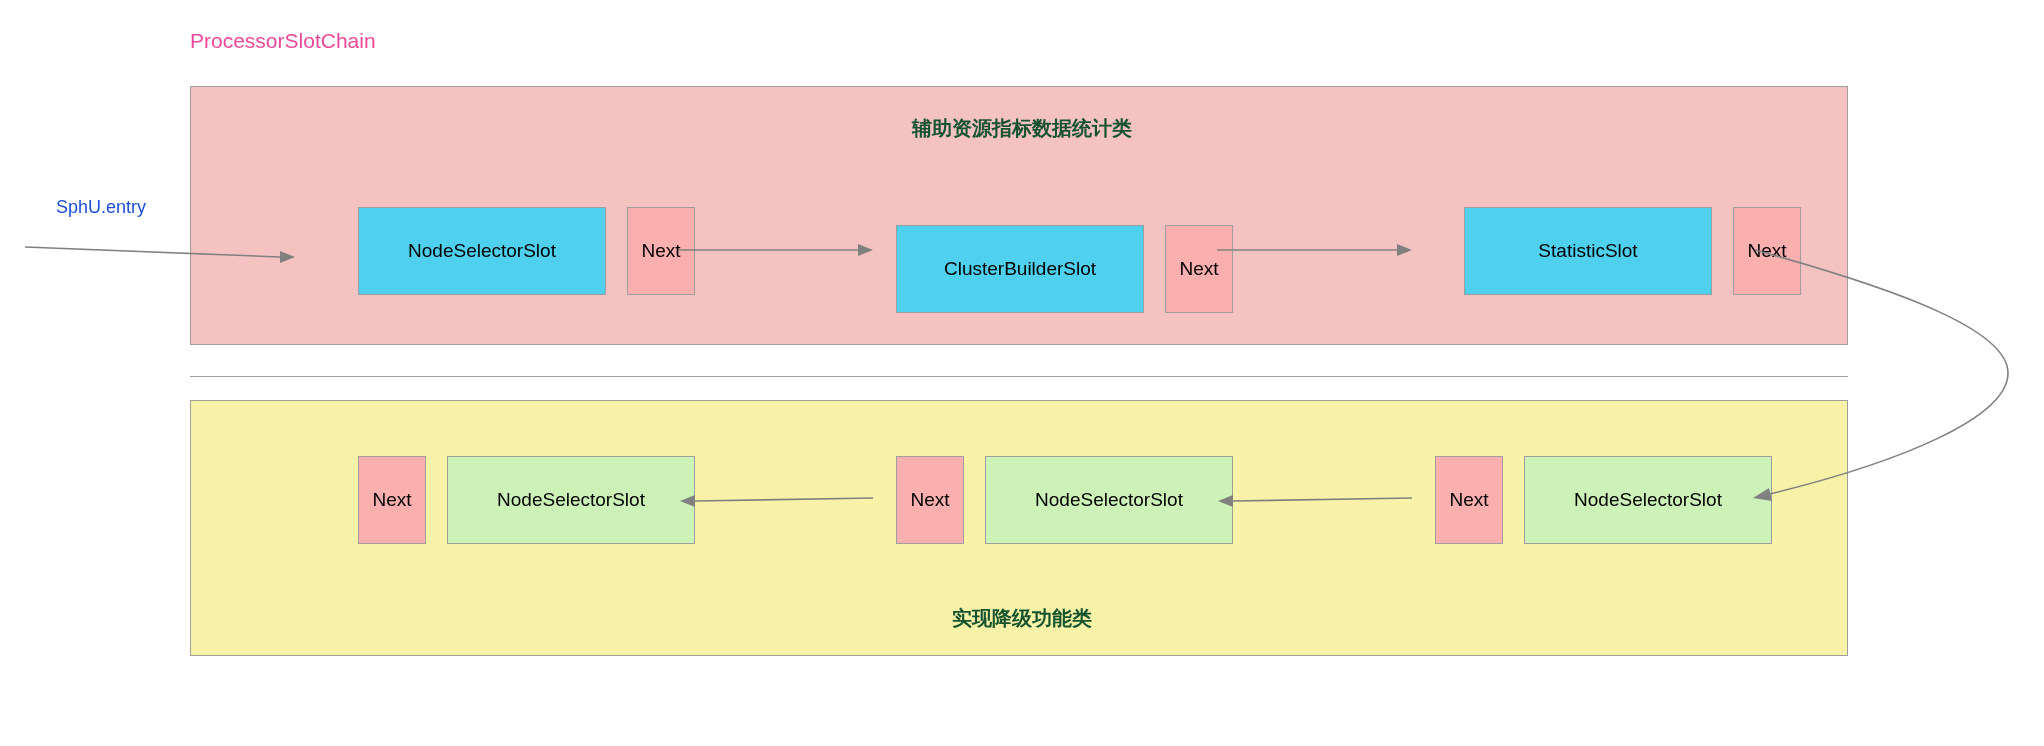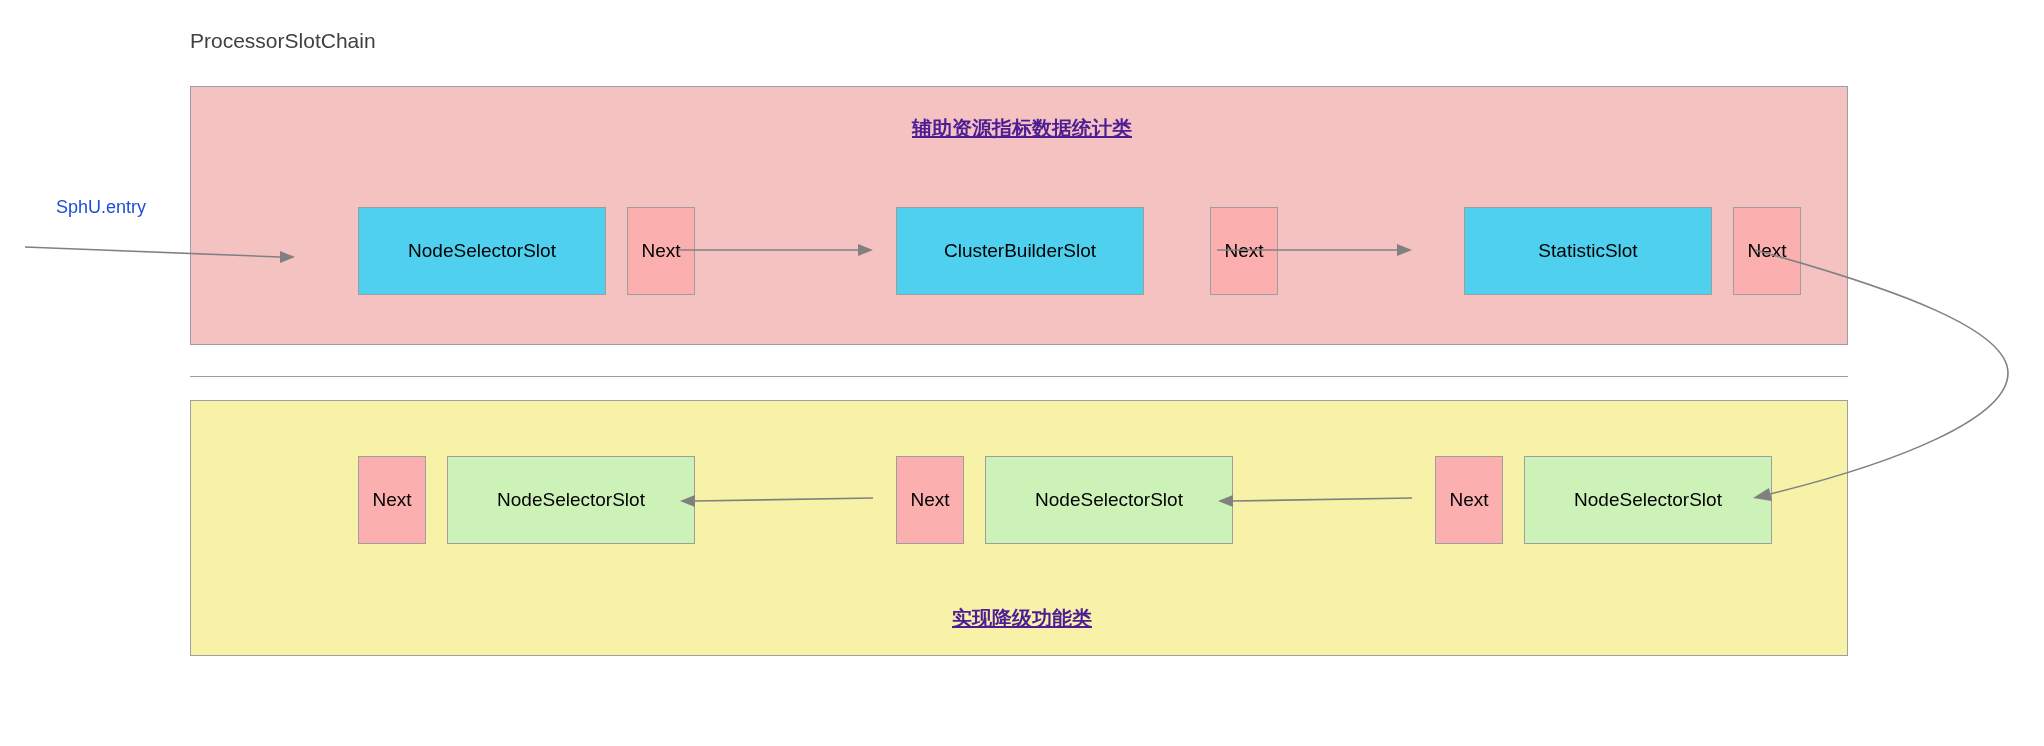--- a/index.html
+++ b/index.html
@@ -19,21 +19,21 @@
     overflow: hidden;
   }
   .abs { position: absolute; }
 
   
   .diagram-title {
     left: 190px;
     top: 28px;
     font-size: 21px;
     line-height: 26px;
-    color: #404040;
+    color: #ec4899;
     white-space: nowrap;
   }
   .entry-label {
     left: 25px;
     top: 194px;
     font-size: 18px;
     line-height: 26px;
     color: #1d4ed8;
     white-space: nowrap;
     margin-left: 31px;
@@ -57,22 +57,21 @@
     width: 1658px;
     height: 256px;
     background: #f7f2a8;
   }
   .panel-caption {
     width: 100%;
     text-align: center;
     font-size: 20px;
     font-weight: bold;
     line-height: 26px;
-    color: #4c1d95;
-    text-decoration: underline;
+    color: #14532d;
   }
   .caption-top { left: 0; top: 115px; }
   .caption-bottom { left: 0; top: 605px; text-align: center; }
 
   
   .separator {
     left: 190px;
     top: 376px;
     width: 1658px;
     height: 0;
@@ -97,21 +96,21 @@
     color: #000;
     white-space: nowrap;
     margin-left: 21px;
   }
   .cell-main-top { background: #4fd0ef; width: 248px; }
   .cell-next     { background: #fbafaf; width: 68px; }
   .cell-main-bot { background: #ccf2b8; width: 248px; }
 
   
   .slot-top-1 { left: 337px;  top: 207px; }
-  .slot-top-2 { left: 875px;  top: 207px; gap: 45px; }
+  .slot-top-2 { left: 875px;  top: 225px; }
   .slot-top-3 { left: 1414px; top: 207px; padding-left: 29px; }
   
   .slot-bot-1 { left: 337px;  top: 456px; }
   .slot-bot-2 { left: 875px;  top: 456px; }
   .slot-bot-3 { left: 1414px; top: 456px; }
 
   
   #connectors {
     left: 0;
     top: 0;

